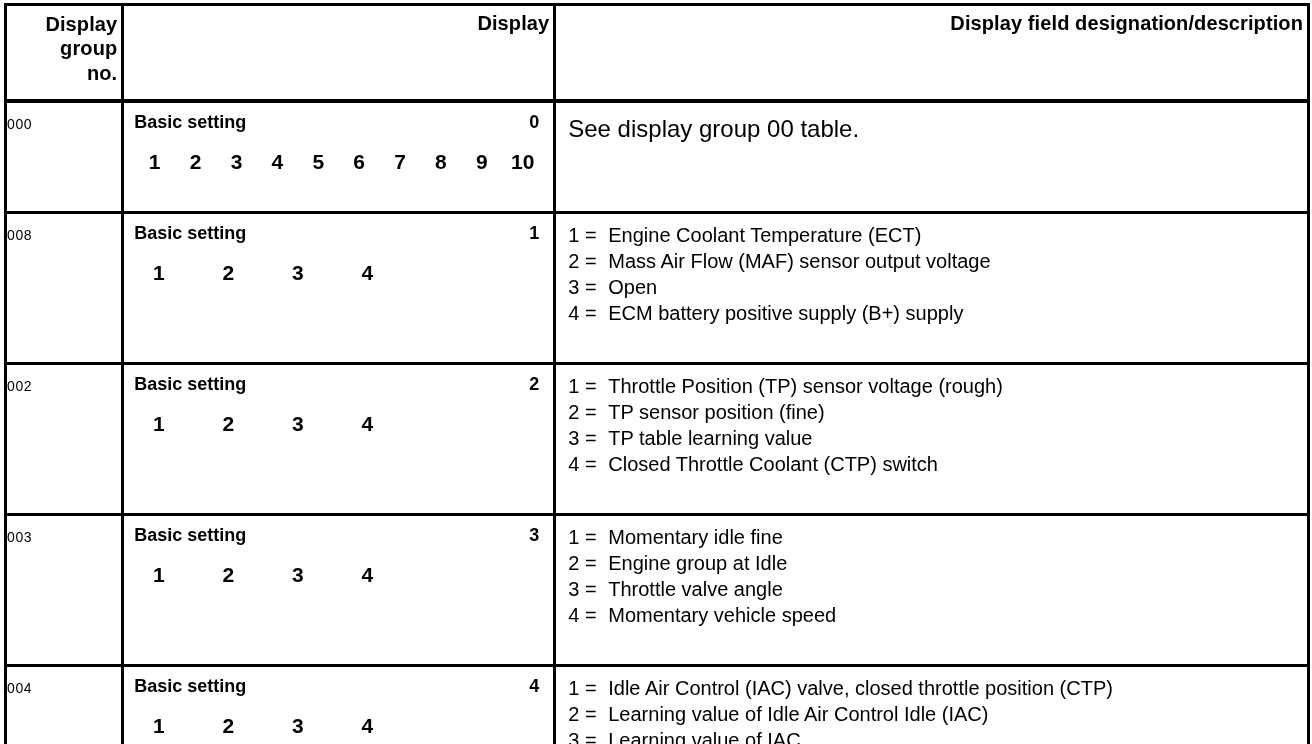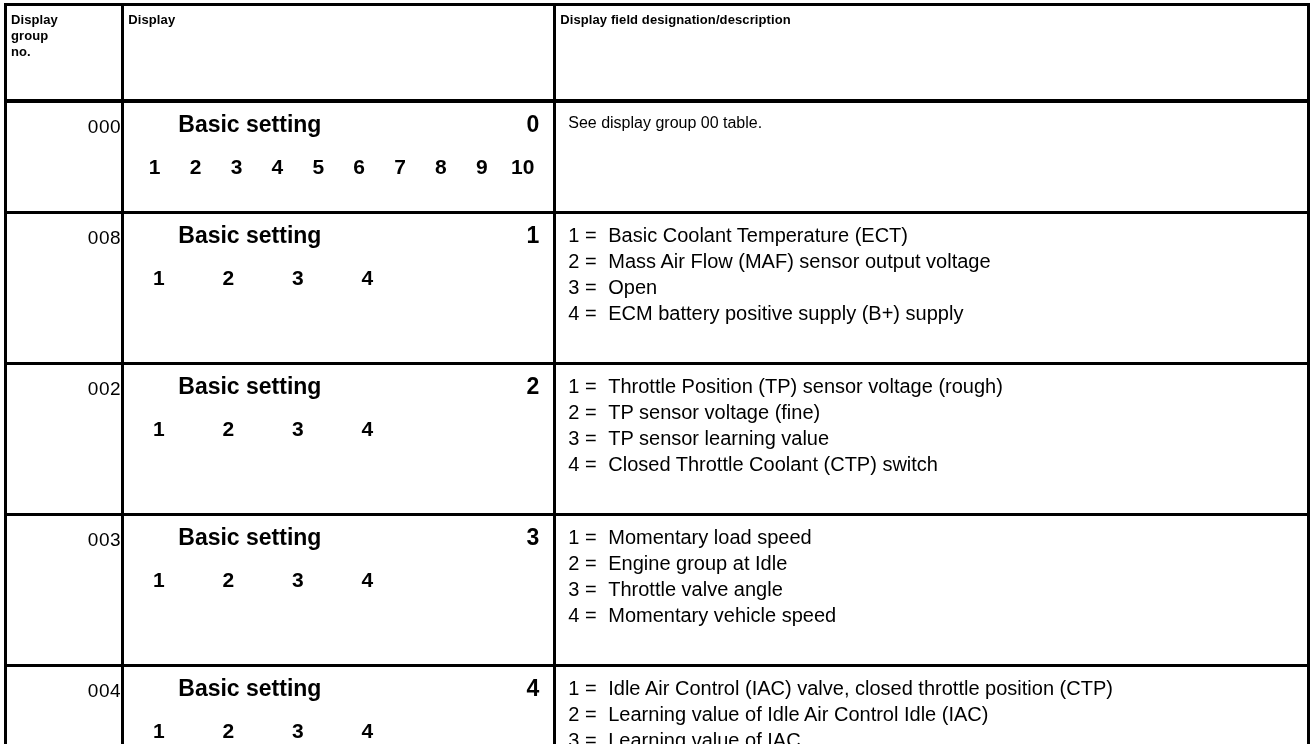--- a/index.html
+++ b/index.html
@@ -37,70 +37,69 @@
   }
 
   col.c-group { width: 117px; }
   col.c-display { width: 431px; }
   col.c-desc { width: 752px; }
 
   thead th {
     border-right: 3px solid #000;
     border-bottom: 4px solid #000;
     padding: 6px 4px 10px 4px;
-    font-size: 13px;
+    font-size: 20px;
     font-weight: bold;
     letter-spacing: 0.1px;
     vertical-align: top;
-    text-align: left;
+    text-align: right;
     height: 96px;
     box-sizing: border-box;
   }
   thead th:last-child { border-right: none; }
 
   .hdr-group-lines {
     line-height: 1.22;
   }
 
   tbody td {
     border-right: 3px solid #000;
     border-bottom: 3px solid #000;
     vertical-align: top;
     padding: 0;
   }
   tbody td:last-child { border-right: none; }
   tbody tr:last-child td { border-bottom: none; }
 
   
   .cell-group {
-    text-align: right;
-    font-size: 19px;
+    text-align: left;
+    font-size: 14px;
     padding-top: 13px !important;
     letter-spacing: 0.6px;
   }
 
   
   .cell-display {
     position: relative;
     height: 100%;
   }
   .disp-inner {
     position: relative;
     padding: 10px 10px 8px 10px;
     height: 100%;
     box-sizing: border-box;
   }
   .disp-top {
     display: flex;
     justify-content: space-between;
     align-items: flex-end;
-    font-size: 23px;
+    font-size: 18px;
     font-weight: bold;
     line-height: 1;
-    margin-left: 44px;
   }
   .disp-label { }
   .disp-value { padding-right: 4px; }
 
   .disp-nums {
     display: flex;
     margin-top: 20px;
     font-size: 21px;
     font-weight: bold;
     line-height: 1;
@@ -127,21 +126,21 @@
     line-height: 1.30;
     white-space: nowrap;
   }
   .desc-key {
     flex: 0 0 auto;
     width: 40px;
   }
   .desc-text { flex: 0 0 auto; }
 
   .desc-plain {
-    font-size: 16px;
+    font-size: 24px;
     line-height: 1.30;
     padding-top: 2px;
   }
 
   
   tr.r000 .cell-display .disp-inner { min-height: 84px; }
   tr.r001 .cell-display .disp-inner,
   tr.r002 .cell-display .disp-inner,
   tr.r003 .cell-display .disp-inner,
   tr.r004 .cell-display .disp-inner { min-height: 124px; }
@@ -212,21 +211,21 @@
                 <span class="s1">1</span>
                 <span class="s2">2</span>
                 <span class="s3">3</span>
                 <span class="s4">4</span>
               </div>
             </div>
           </td>
           <td class="cell-desc">
             <div class="desc-line">
               <span class="desc-key">1 =</span>
-              <span class="desc-text">Basic Coolant Temperature (ECT)</span>
+              <span class="desc-text">Engine Coolant Temperature (ECT)</span>
             </div>
             <div class="desc-line">
               <span class="desc-key">2 =</span>
               <span class="desc-text">Mass Air Flow (MAF) sensor output voltage</span>
             </div>
             <div class="desc-line">
               <span class="desc-key">3 =</span>
               <span class="desc-text">Open</span>
             </div>
             <div class="desc-line">
@@ -251,25 +250,25 @@
               </div>
             </div>
           </td>
           <td class="cell-desc">
             <div class="desc-line">
               <span class="desc-key">1 =</span>
               <span class="desc-text">Throttle Position (TP) sensor voltage (rough)</span>
             </div>
             <div class="desc-line">
               <span class="desc-key">2 =</span>
-              <span class="desc-text">TP sensor voltage (fine)</span>
+              <span class="desc-text">TP sensor position (fine)</span>
             </div>
             <div class="desc-line">
               <span class="desc-key">3 =</span>
-              <span class="desc-text">TP sensor learning value</span>
+              <span class="desc-text">TP table learning value</span>
             </div>
             <div class="desc-line">
               <span class="desc-key">4 =</span>
               <span class="desc-text">Closed Throttle Coolant (CTP) switch</span>
             </div>
           </td>
         </tr>
         <tr class="r003">
           <td class="cell-group">003</td>
           <td class="cell-display">
@@ -282,21 +281,21 @@
                 <span class="s1">1</span>
                 <span class="s2">2</span>
                 <span class="s3">3</span>
                 <span class="s4">4</span>
               </div>
             </div>
           </td>
           <td class="cell-desc">
             <div class="desc-line">
               <span class="desc-key">1 =</span>
-              <span class="desc-text">Momentary load speed</span>
+              <span class="desc-text">Momentary idle fine</span>
             </div>
             <div class="desc-line">
               <span class="desc-key">2 =</span>
               <span class="desc-text">Engine group at Idle</span>
             </div>
             <div class="desc-line">
               <span class="desc-key">3 =</span>
               <span class="desc-text">Throttle valve angle</span>
             </div>
             <div class="desc-line">

